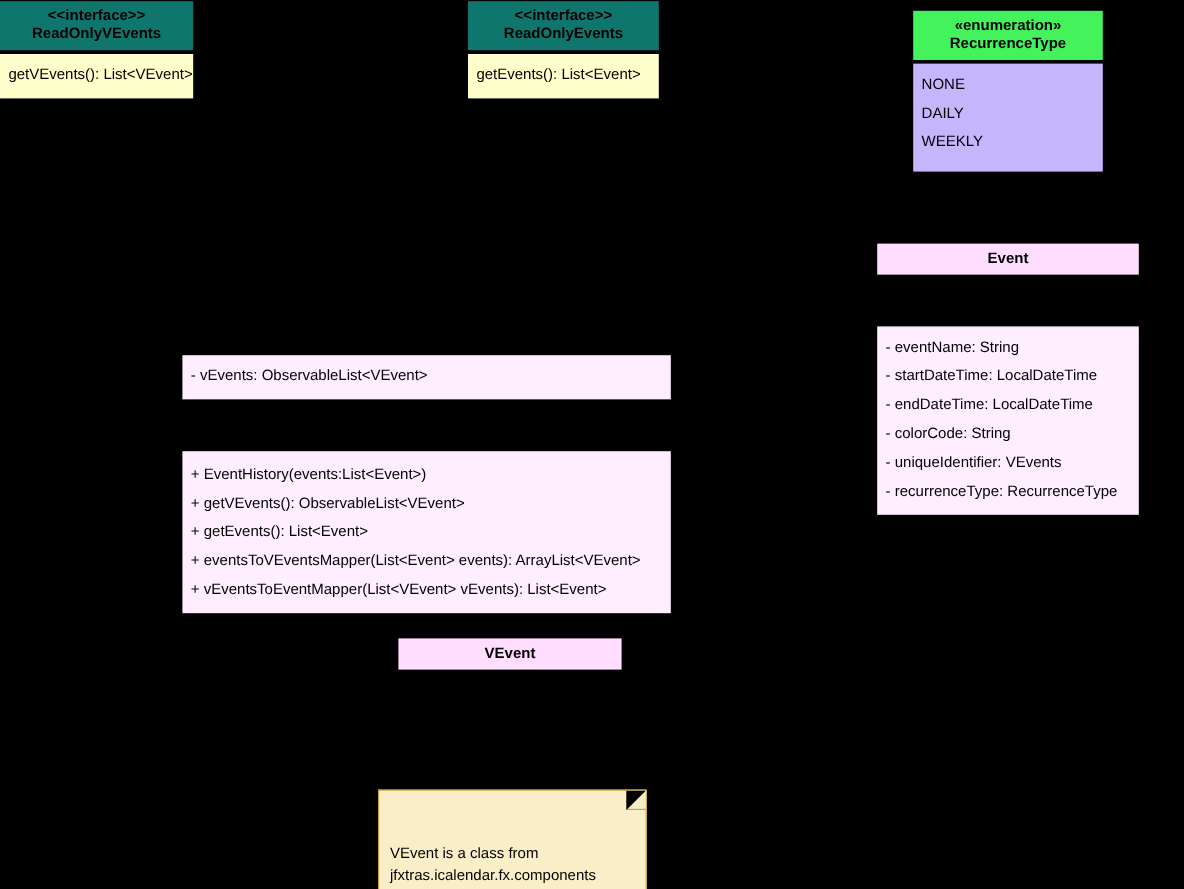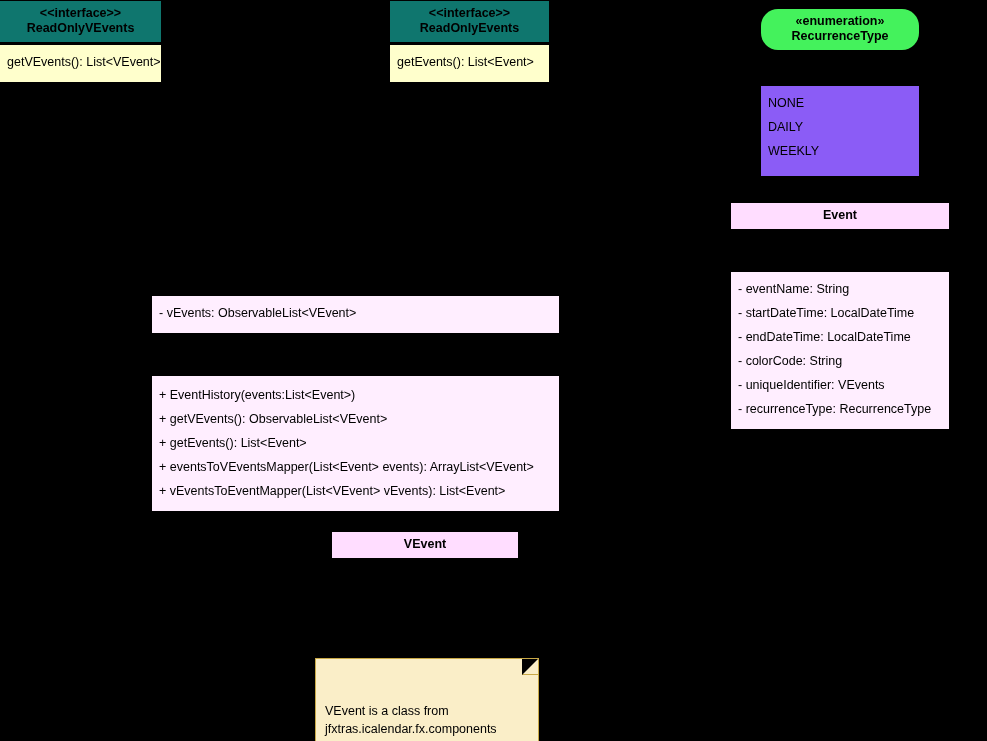--- a/index.html
+++ b/index.html
@@ -56,22 +56,22 @@
   .uml-section .row {
     padding: 4px 0 5px 0;
     white-space: nowrap;
   }
 
   
   .iface .uml-header { background: #0f766e; text-align: center; }
   .iface .uml-section { background: #ffffcc; }
 
   
-  .enum .uml-header { background: #44f25c; border-radius: 17px; }
-  .enum .uml-section { background: #8b5cf6; margin-top: 33px; }
+  .enum .uml-header { background: #44f25c; }
+  .enum .uml-section { background: #c4b5fd; }
 
   
   .klass .uml-header { background: #ffddff; }
   .klass .uml-section { background: #ffeeff; margin-top: 42px; }
 
   
   .note {
     position: absolute;
     box-sizing: border-box;
     background: #faeec8;

